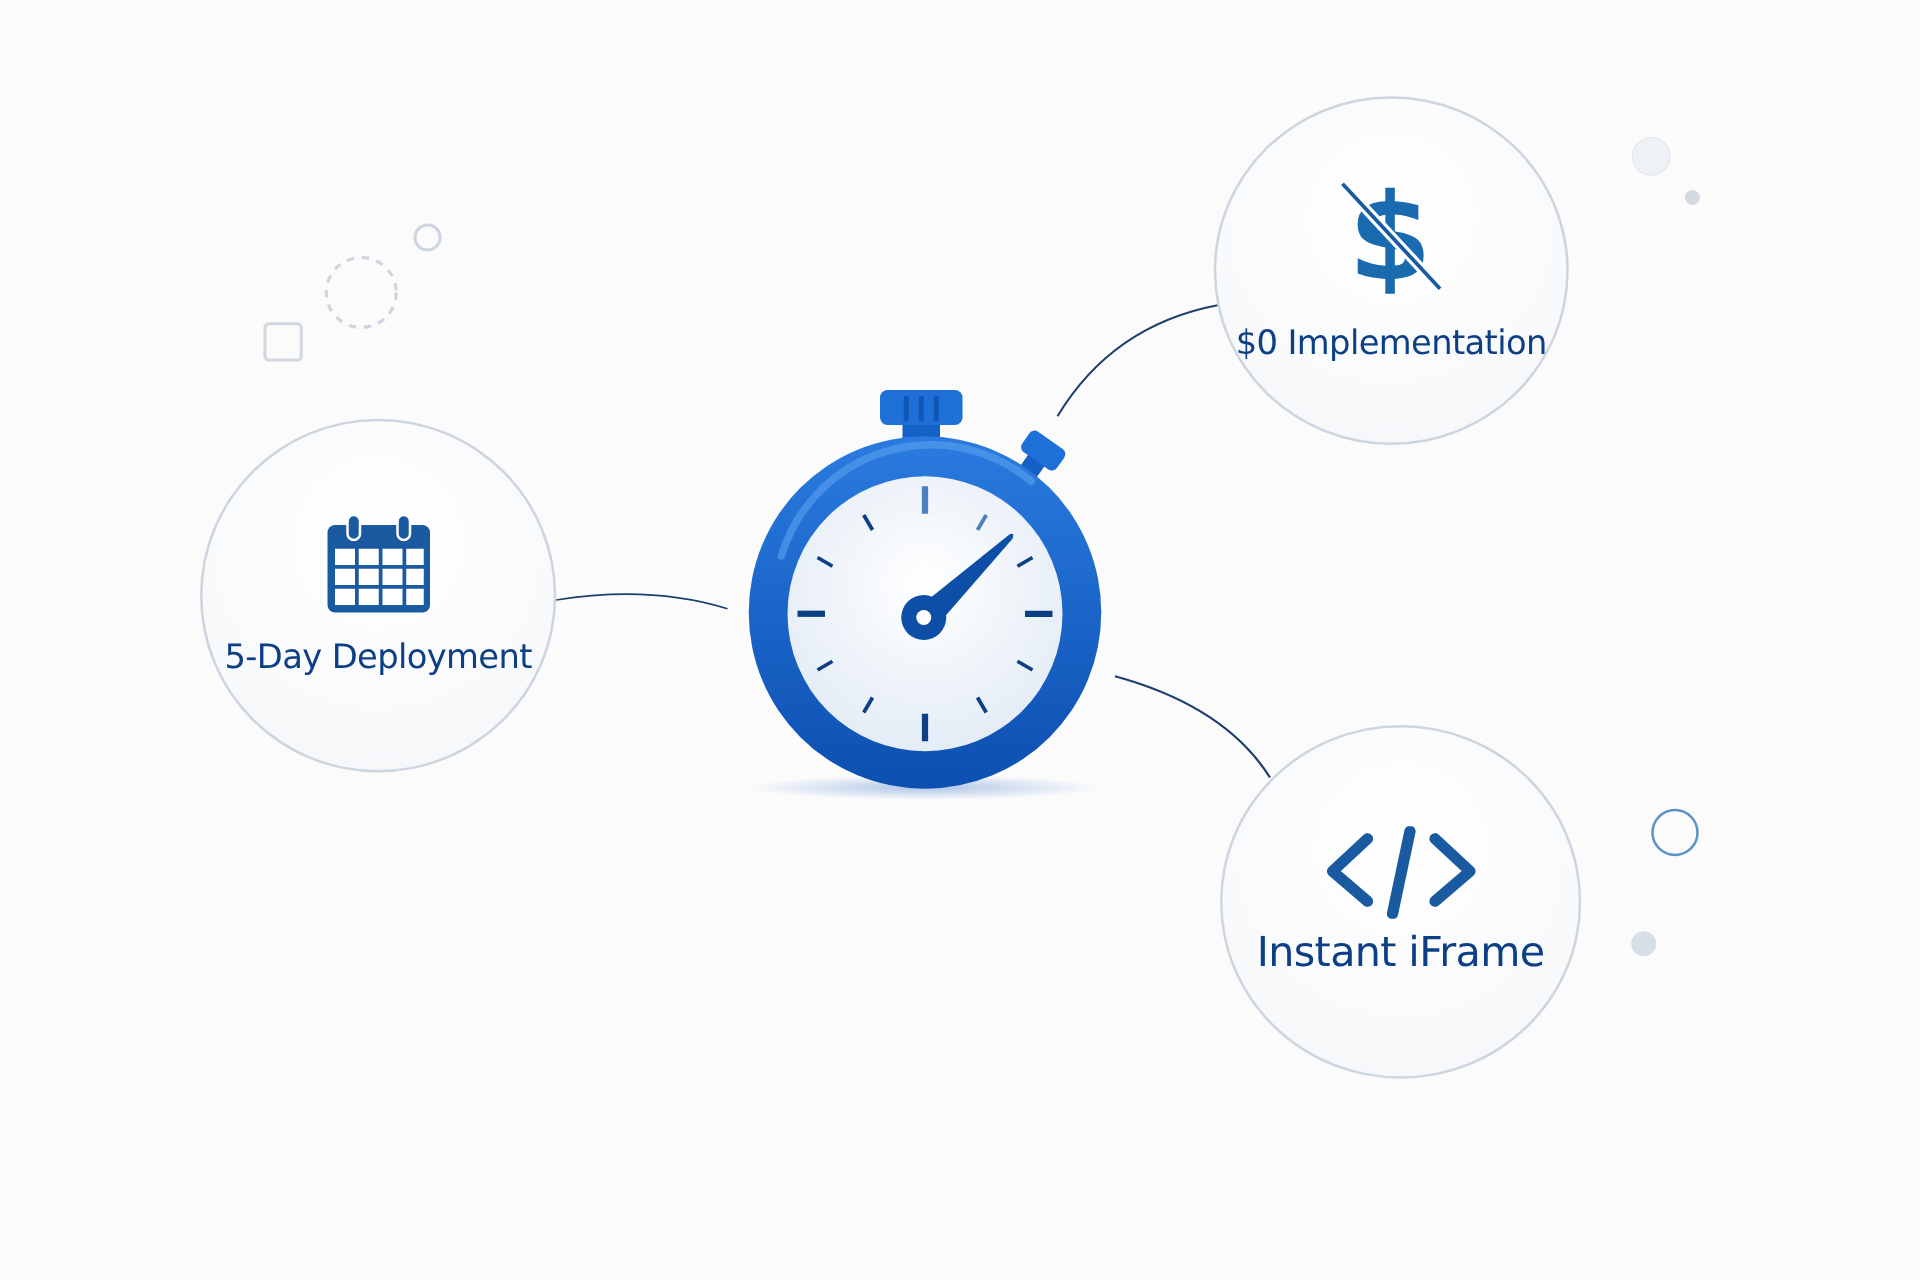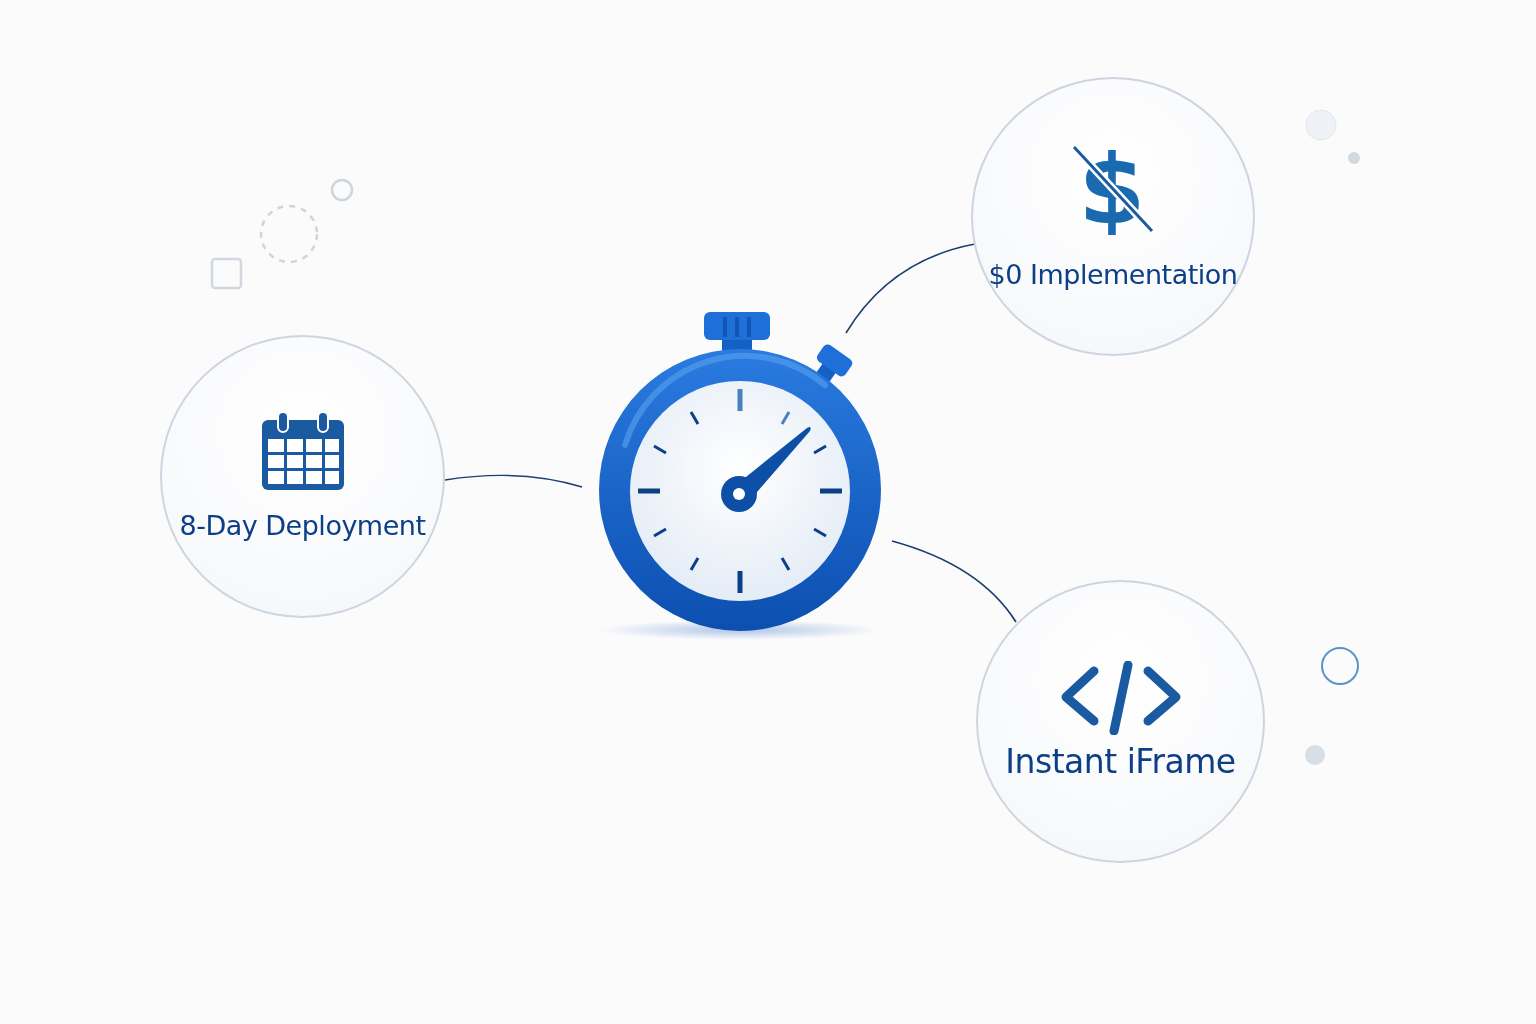--- a/index.html
+++ b/index.html
@@ -122,21 +122,21 @@
         <rect x="8" y="43" width="16" height="13"></rect>
           <rect x="27" y="43" width="16" height="13"></rect>
         <rect x="46" y="43" width="16" height="13"></rect>
           <rect x="65" y="43" width="14" height="13"></rect>
         <rect x="8" y="59" width="16" height="13"></rect>
           <rect x="27" y="59" width="16" height="13"></rect>
         <rect x="46" y="59" width="16" height="13"></rect>
           <rect x="65" y="59" width="14" height="13"></rect>
       </g>
     </svg>
-    <div class="node-label">8-Day Deployment</div>
+    <div class="node-label">5-Day Deployment</div>
   </div>
 
   <div class="node node-impl">
     <svg class="icon" width="90" height="92" viewBox="0 0 90 92">
       <text x="44" y="80" text-anchor="middle" font-family="DejaVu Sans, sans-serif" font-weight="bold" font-size="96" fill="#1a6ab0">$</text>
       <line x1="6" y1="4" x2="84" y2="88" stroke="#ffffff" stroke-width="8"></line>
       <line x1="6" y1="4" x2="84" y2="88" stroke="#1a5aa0" stroke-width="3"></line>
     </svg>
     <div class="node-label">$0 Implementation</div>
   </div>

